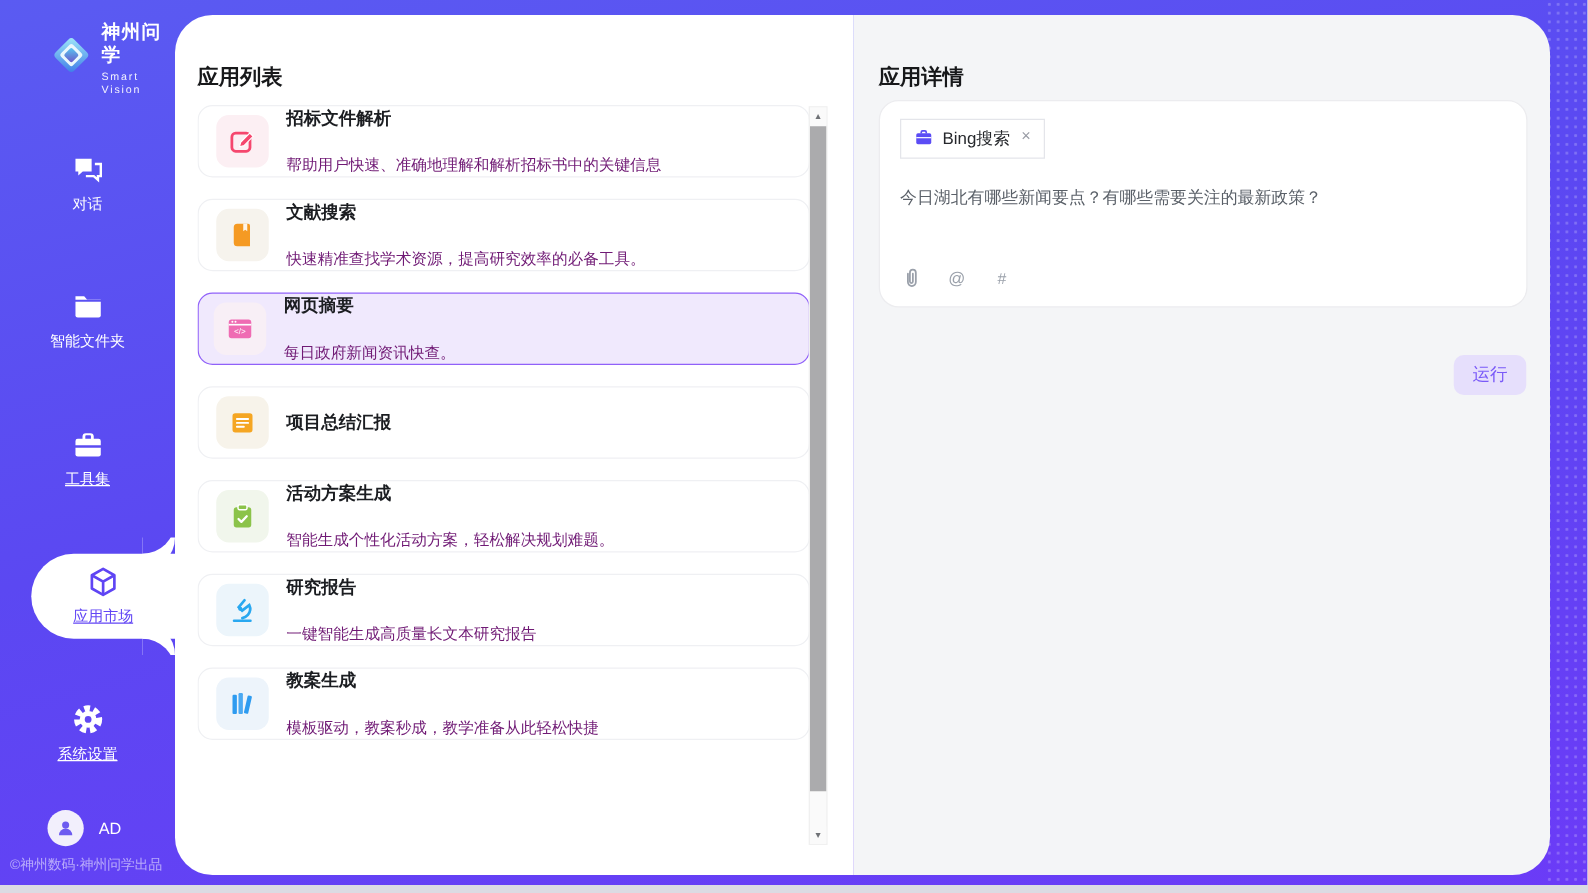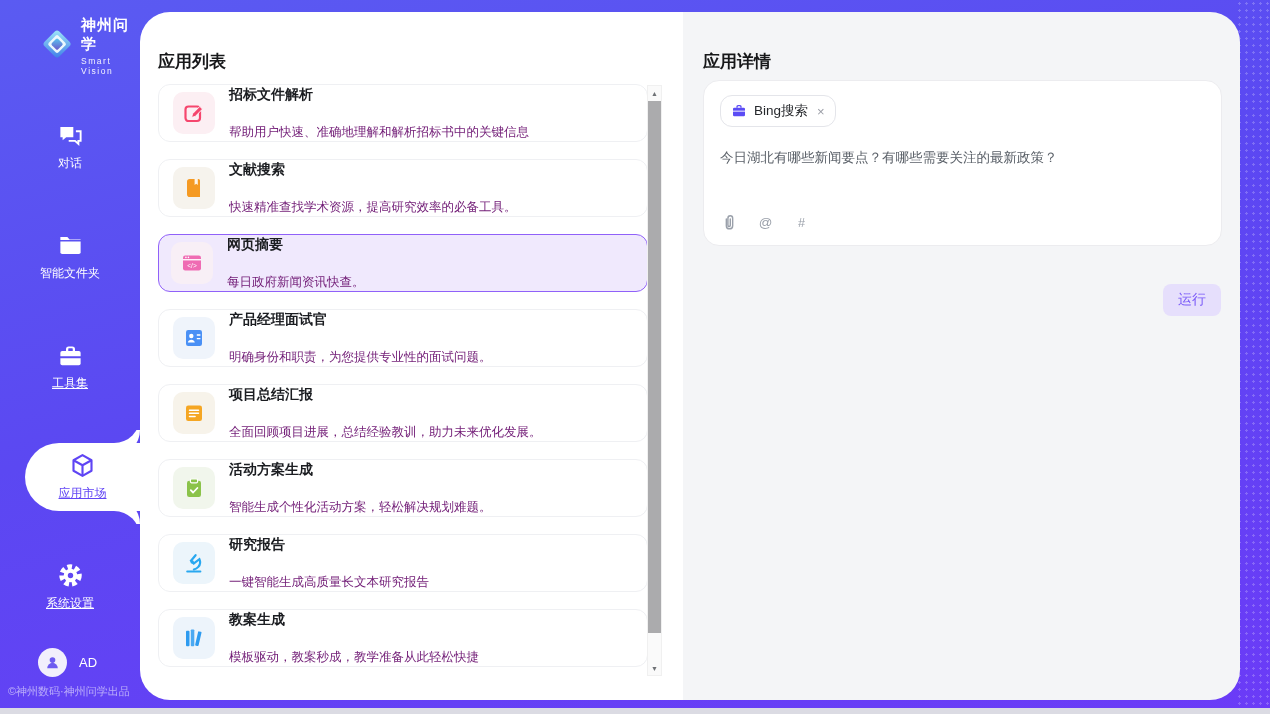--- a/index.html
+++ b/index.html
@@ -62,22 +62,22 @@
     justify-content:center;font-size:7px;color:#6F7276;background:#FAFAFA;cursor:pointer;}
   .scroll-btn.up{top:0;}
   .scroll-btn.down{bottom:0;}
   .scroll-thumb{position:absolute;left:0;width:100%;top:15px;bottom:42px;background:#ABABAD;cursor:grab;}
   
   .detail-panel{position:absolute;left:683px;top:12px;width:557px;height:688px;
     background:#F4F5F7;border-radius:0 30px 30px 0;}
   .detail-card{position:absolute;top:68px;left:20px;width:519px;height:166px;
     background:#fff;border:1px solid #ECECEF;border-radius:16px;box-sizing:border-box;
     padding:14px 16px;}
-  .tool-tag{display:inline-flex;align-items:center;gap:7px;border:1px solid #E4E5EA;
-    border-radius:12px;padding:6px 10px;background:#fff;cursor:default;}
+  .tool-tag{display:inline-flex;align-items:flex-start;gap:7px;border:1px solid #E4E5EA;
+    border-radius:0;padding:6px 10px;background:#fff;cursor:default;}
   .tool-tag svg{width:16px;height:16px;color:#5B4CF5;}
   .tag-label{font-size:13.5px;color:#26282C;}
   .tag-close{font-size:13px;color:#9A9DA6;margin-left:2px;cursor:pointer;line-height:1;}
   .prompt{margin-top:22px;font-size:13.5px;color:#5A6068;cursor:text;}
   .composer-icons{position:absolute;left:16px;bottom:13px;display:flex;align-items:center;gap:17px;}
   .composer-icons .cicon{width:19px;height:19px;color:#9AA0AA;cursor:pointer;display:inline-flex;}
   .composer-icons svg{width:100%;height:100%;}
   .run-btn{position:absolute;top:272px;right:19px;border:none;background:#E6DFFC;color:#7A5AF8;
     font-size:14px;font-family:inherit;padding:7px 15px;border-radius:8px;cursor:pointer;}
 </style>
@@ -211,43 +211,28 @@
               <circle cx="8.4" cy="6.4" r="0.8" fill="#fff"></circle>
               <text x="12" y="16.6" text-anchor="middle" font-size="6.5" fill="#fff">&lt;/&gt;</text>
             </svg>
           </div>
           <div class="app-texts">
             <div class="app-title">网页摘要</div>
             <div class="app-desc">每日政府新闻资讯快查。</div>
           </div>
         </div>
         <div class="app-card">
-          <div class="app-tile" style="background: rgb(239, 244, 251); color: rgb(74, 144, 245);">
-            <svg viewBox="0 0 24 24">
-              <rect x="4" y="4" width="16" height="16" rx="2.2" fill="currentColor"></rect>
-              <circle cx="9.3" cy="10" r="2.2" fill="#fff"></circle>
-              <path d="M5.8 16.6a3.6 3.6 0 0 1 7 0z" fill="#fff"></path>
-              <path d="M14.8 9h3.6M14.8 12.6h3.6" stroke="#fff" stroke-width="1.4"></path>
-            </svg>
-          </div>
-          <div class="app-texts">
-            <div class="app-title">产品经理面试官</div>
-            <div class="app-desc">明确身份和职责，为您提供专业性的面试问题。</div>
-          </div>
-        </div>
-        <div class="app-card">
           <div class="app-tile" style="background: rgb(247, 243, 234); color: rgb(245, 166, 35);">
             <svg viewBox="0 0 24 24">
               <rect x="4" y="4.5" width="16" height="15.5" rx="2.2" fill="currentColor"></rect>
               <path d="M7.5 9.2h9M7.5 12.3h9M7.5 15.4h5.6" stroke="#fff" stroke-width="1.5" stroke-linecap="round"></path>
             </svg>
           </div>
           <div class="app-texts">
             <div class="app-title">项目总结汇报</div>
-            <div class="app-desc">全面回顾项目进展，总结经验教训，助力未来优化发展。</div>
           </div>
         </div>
         <div class="app-card">
           <div class="app-tile" style="background: rgb(241, 246, 236); color: rgb(139, 195, 74);">
             <svg viewBox="0 0 24 24">
               <rect x="5" y="4.8" width="14" height="16.2" rx="2.2" fill="currentColor"></rect>
               <rect x="8.4" y="2.8" width="7.2" height="4" rx="1.2" fill="currentColor" stroke="#fff" stroke-width="1.2"></rect>
               <path d="m8.8 14.2 2.3 2.3 4.3-4.5" stroke="#fff" stroke-width="1.8" fill="none" stroke-linecap="round" stroke-linejoin="round"></path>
             </svg>
           </div>

